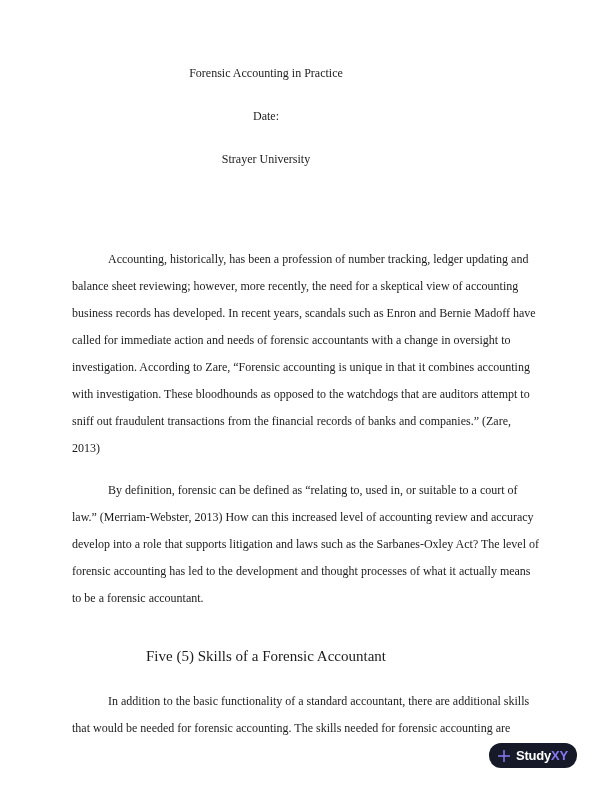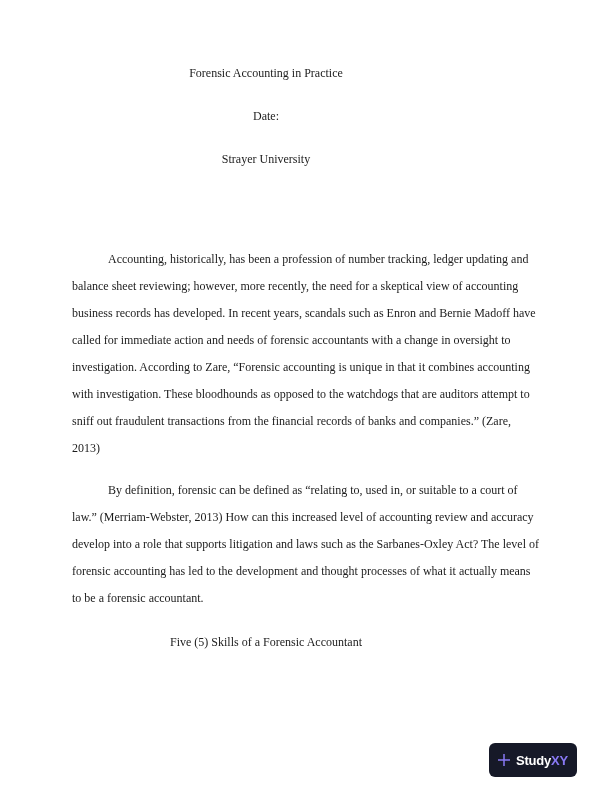--- a/index.html
+++ b/index.html
@@ -35,35 +35,35 @@
     margin: 0 0 15px 0;
     white-space: pre;
     text-indent: 36px;
     text-align: left;
   }
   .para.first {
     margin-top: 73px;
   }
   .section-heading {
     text-align: center;
-    font-size: 12px;
+    font-size: 15px;
     line-height: 27px;
-    margin: 17px 0 18px 0;
+    margin: 31px 0 18px 0;
     white-space: pre;
   }
   .watermark-badge {
     position: absolute;
     top: 743px;
     right: 35px;
-    height: 34px;
+    height: 25px;
     display: flex;
     align-items: center;
     gap: 5px;
     padding: 0 9px 0 8px;
-    border-radius: 6px;
+    border-radius: 12px;
     background: #161928;
     font-family: "Liberation Sans", "DejaVu Sans", sans-serif;
     font-weight: 700;
     font-size: 13px;
     letter-spacing: -0.2px;
   }
   .watermark-badge .plus-icon {
     display: block;
     flex: 0 0 auto;
   }
@@ -91,20 +91,22 @@
 2013)</p>
 
   <p class="para">By definition, forensic can be defined as “relating to, used in, or suitable to a court of
 law.” (Merriam-Webster, 2013) How can this increased level of accounting review and accuracy
 develop into a role that supports litigation and laws such as the Sarbanes-Oxley Act? The level of
 forensic accounting has led to the development and thought processes of what it actually means
 to be a forensic accountant.</p>
 
   <div class="section-heading">Five (5) Skills of a Forensic Accountant</div>
 
+  <p class="para">In addition to the basic functionality of a standard accountant, there are additional skills
+that would be needed for forensic accounting. The skills needed for forensic accounting are</p>
 
 </div>
 
 <div class="watermark-badge">
   <svg class="plus-icon" width="14" height="14" viewBox="0 0 14 14" aria-hidden="true">
     <line x1="7" y1="1" x2="7" y2="13" stroke="#8878f3" stroke-width="1.5"></line>
     <line x1="1" y1="7" x2="13" y2="7" stroke="#8878f3" stroke-width="1.5"></line>
   </svg>
   <span><span class="brand-study">Study</span><span class="brand-xy">XY</span></span>
 </div>

